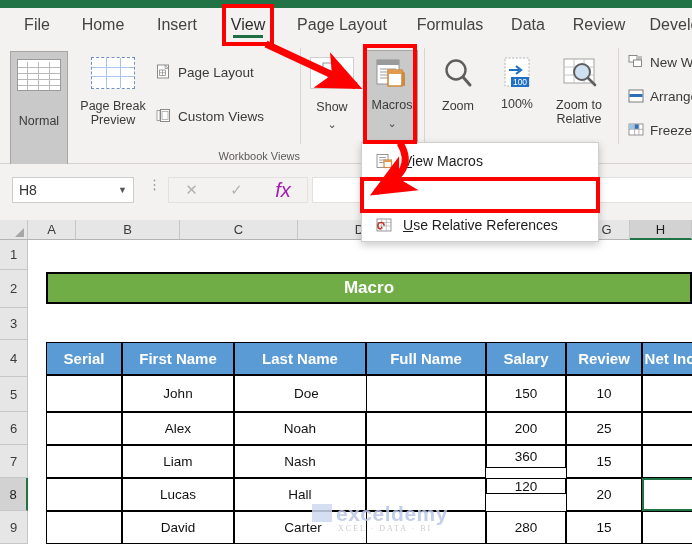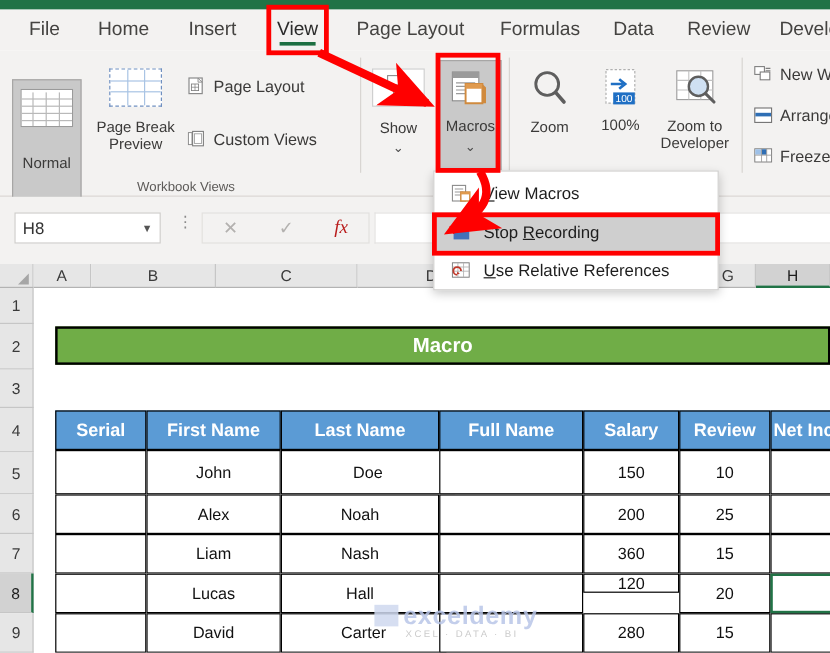--- a/index.html
+++ b/index.html
@@ -35,21 +35,21 @@
 
   
   .ribbon {
     position: absolute; left: 0; top: 42px; width: 692px; height: 122px;
     background: #f3f2f1; border-bottom: 1px solid #d6d3d0;
   }
   .grp-sep {
     position: absolute; top: 6px; width: 1px; height: 96px; background: #d8d5d2;
   }
   .grp-label {
-    position: absolute; font-size: 11px; color: #5c5a58; text-align: center;
+    position: absolute; font-size: 11px; color: #5c5a58; text-align: right;
   }
 
   
   .big-btn {
     position: absolute; display: flex; flex-direction: column;
     align-items: center; justify-content: flex-start;
     font-size: 12.5px; color: #3b3a39; text-align: center; line-height: 1.05;
   }
   .big-btn.selected { background: #c9c9c9; border: 1px solid #a7a6a5; }
 
@@ -81,21 +81,21 @@
     padding: 0 6px; font-size: 14px; color: #333;
   }
   .namebox .nb-caret { margin-left: auto; font-size: 9px; color: #555; }
   .dots { position: absolute; left: 148px; top: 18px; font-size: 13px; color: #8a8a8a; letter-spacing: 0; line-height: 5px; }
   .fx-group {
     position: absolute; left: 168px; top: 13px; width: 140px; height: 26px;
     background: #f3f2f1; border: 1px solid #e3e1df;
     display: flex; align-items: center; justify-content: space-around;
     color: #b3b1af; font-size: 15px;
   }
-  .fx-group .fxi { font-style: italic; font-family: Liberation Serif, serif; color: #b91c1c; font-size: 16px; }
+  .fx-group .fxi { font-style: italic; font-family: Liberation Sans, sans-serif; color: #a21caf; font-size: 20px; }
   .formula-input {
     position: absolute; left: 312px; top: 13px; width: 380px; height: 26px;
     background: #fff; border: 1px solid #e3e1df; border-right: none;
   }
 
   
   .sheet { position: absolute; left: 0; top: 220px; width: 692px; height: 324px; background: #fff; }
   .colhead {
     position: absolute; top: 0; height: 20px; background: #e6e6e6;
     border-right: 1px solid #c6c6c6; border-bottom: 1px solid #b3b3b3;
@@ -155,21 +155,21 @@
     position: absolute; border: 4px solid #ff0000; z-index: 40; pointer-events: none;
   }
   .anno-svg { position: absolute; left: 0; top: 0; width: 692px; height: 544px; z-index: 45; pointer-events: none; }
 
   
   .watermark {
     position: absolute; left: 312px; top: 502px; width: 190px; height: 36px;
     z-index: 20; pointer-events: none; opacity: .85;
   }
   .wm-text { font-size: 21px; font-weight: bold; color: #b9c6e8; letter-spacing: .5px; }
-  .wm-sub { font-size: 8px; color: #c3c3c3; letter-spacing: 2px; margin-top: -2px; margin-left: 26px; }
+  .wm-sub { font-size: 8px; color: #c3c3c3; letter-spacing: 2px; margin-top: -2px; margin-left: 26px; font-family: Liberation Serif, serif; }
   .wm-logo {
     position: absolute; left: 0; top: 2px; width: 20px; height: 18px;
     background: #cfd9ef;
   }
 </style>
 </head>
 <body>
 
 <div id="app">
 
@@ -201,21 +201,21 @@
     <div class="tab" style="left:564px;width:70px">
         <span>Review</span>
       </div>
     <div class="tab" style="left:646px;width:80px">
         <span>Developer</span>
       </div>
   </div>
 
   <div class="ribbon">
 
-    <div class="big-btn selected" style="left:10px;top:24px;width:58px;height:128px;padding-top:7px">
+    <div class="big-btn selected" style="left:10px;top:9px;width:58px;height:128px;padding-top:7px">
       <span class="ico-grid">
         <i style="left:0;top:7px;width:42px;height:1px"></i>
         <i style="left:0;top:13px;width:42px;height:1px"></i>
         <i style="left:0;top:19px;width:42px;height:1px"></i>
         <i style="left:0;top:25px;width:42px;height:1px"></i>
         <i style="left:9px;top:2px;width:1px;height:28px"></i>
         <i style="left:20px;top:2px;width:1px;height:28px"></i>
         <i style="left:31px;top:2px;width:1px;height:28px"></i>
       </span>
       <span style="margin-top:24px">Normal</span>
@@ -312,21 +312,21 @@
 
     <div class="big-btn" style="left:546px;top:8px;width:66px;height:100px;padding-top:6px">
       <span style="width:46px;height:34px;display:block">
         <svg width="46" height="34" viewBox="0 0 46 34">
           <rect x="8" y="3" width="30" height="24" fill="#fff" stroke="#9a9a9a" stroke-width=".9"></rect>
           <path d="M8 11 h30 M8 19 h30 M18 3 v24 M28 3 v24" stroke="#c0c0c0" stroke-width=".9"></path>
           <circle cx="26" cy="16" r="8" fill="#cfe0f2" stroke="#5e5e5e" stroke-width="2"></circle>
           <path d="M32 22 L39 29" stroke="#5e5e5e" stroke-width="2.6" stroke-linecap="round"></path>
         </svg>
       </span>
-      <span style="margin-top:8px;line-height:1.15">Zoom to Developer</span>
+      <span style="margin-top:8px;line-height:1.15">Zoom to Relative</span>
     </div>
 
     <div class="grp-sep" style="left:618px"></div>
 
     <div class="small-cmd" style="left:628px;top:12px">
       <span class="mini-ico">
         <svg width="16" height="16" viewBox="0 0 16 16">
             <rect x="1" y="1.5" width="8" height="6.5" fill="#fff" stroke="#7d7d7d" stroke-width=".9"></rect>
             <rect x="5.5" y="6" width="8" height="6.5" fill="#fff" stroke="#7d7d7d" stroke-width=".9"></rect>
             <path d="M10 3 h4 M10 5 h4" stroke="#7d7d7d" stroke-width=".9"></path>
@@ -416,21 +416,21 @@
     <div class="cell data-cell" style="left:234px;top:192px;width:132px;height:33px">Noah</div>
     <div class="cell data-cell" style="left:366px;top:192px;width:120px;height:33px"></div>
     <div class="cell data-cell" style="left:486px;top:192px;width:80px;height:33px">200</div>
     <div class="cell data-cell" style="left:566px;top:192px;width:76px;height:33px">25</div>
     <div class="cell data-cell" style="left:642px;top:192px;width:86px;height:33px"></div>
 
     <div class="cell data-cell" style="left:46px;top:225px;width:76px;height:33px"></div>
     <div class="cell data-cell" style="left:122px;top:225px;width:112px;height:33px">Liam</div>
     <div class="cell data-cell" style="left:234px;top:225px;width:132px;height:33px">Nash</div>
     <div class="cell data-cell" style="left:366px;top:225px;width:120px;height:33px"></div>
-    <div class="cell data-cell" style="left:486px;top:225px;width:80px;height:33px">360</div>
+    <div class="cell data-cell" style="left:486px;top:225px;width:80px;height:23px">360</div>
     <div class="cell data-cell" style="left:566px;top:225px;width:76px;height:33px">15</div>
     <div class="cell data-cell" style="left:642px;top:225px;width:86px;height:33px"></div>
 
     <div class="cell data-cell" style="left:46px;top:258px;width:76px;height:33px"></div>
     <div class="cell data-cell" style="left:122px;top:258px;width:112px;height:33px">Lucas</div>
     <div class="cell data-cell" style="left:234px;top:258px;width:132px;height:33px">Hall</div>
     <div class="cell data-cell" style="left:366px;top:258px;width:120px;height:33px"></div>
     <div class="cell data-cell" style="left:486px;top:258px;width:80px;height:16px">120</div>
     <div class="cell data-cell" style="left:566px;top:258px;width:76px;height:33px">20</div>
     <div class="cell data-cell" style="left:642px;top:258px;width:86px;height:33px"></div>
@@ -456,28 +456,20 @@
     <div class="dd-item" style="top:2px">
       <span class="dd-ico">
         <svg width="17" height="17" viewBox="0 0 17 17">
             <rect x="1" y="1.5" width="11" height="13" fill="#fff" stroke="#8a8a8a" stroke-width=".9"></rect>
             <path d="M3 4.5 h7 M3 7 h7 M3 9.5 h5" stroke="#9a9a9a" stroke-width=".9"></path>
             <rect x="8" y="7" width="7.5" height="7.5" fill="#fff" stroke="#d08a3e" stroke-width="1.2"></rect>
             <rect x="8" y="7" width="7.5" height="2" fill="#e09a4e"></rect>
           </svg>
       </span>
       <span><span class="u">V</span>iew Macros</span>
-    </div>
-    <div class="dd-item hl" style="top:34px">
-      <span class="dd-ico">
-        <svg width="17" height="17" viewBox="0 0 17 17">
-            <rect x="2" y="2.5" width="13" height="12" fill="#4472b8"></rect>
-          </svg>
-      </span>
-      <span>Stop <span class="u">R</span>ecording</span>
     </div>
     <div class="dd-item" style="top:66px">
       <span class="dd-ico">
         <svg width="17" height="17" viewBox="0 0 17 17">
             <rect x="1" y="2" width="14" height="12" fill="#fff" stroke="#7d7d7d" stroke-width=".8"></rect>
             <path d="M1 5.5 h14 M1 9 h14 M5.6 2 v12 M10.3 2 v12" stroke="#b0b0b0" stroke-width=".7"></path>
             <path d="M5 12 a3.2 3.2 0 1 1 3.2 -3.2" fill="none" stroke="#c0392b" stroke-width="1.5"></path>
             <path d="M5.2 9.2 l-.6 2.6 2.6 -.6 z" fill="#c0392b"></path>
           </svg>
       </span>

